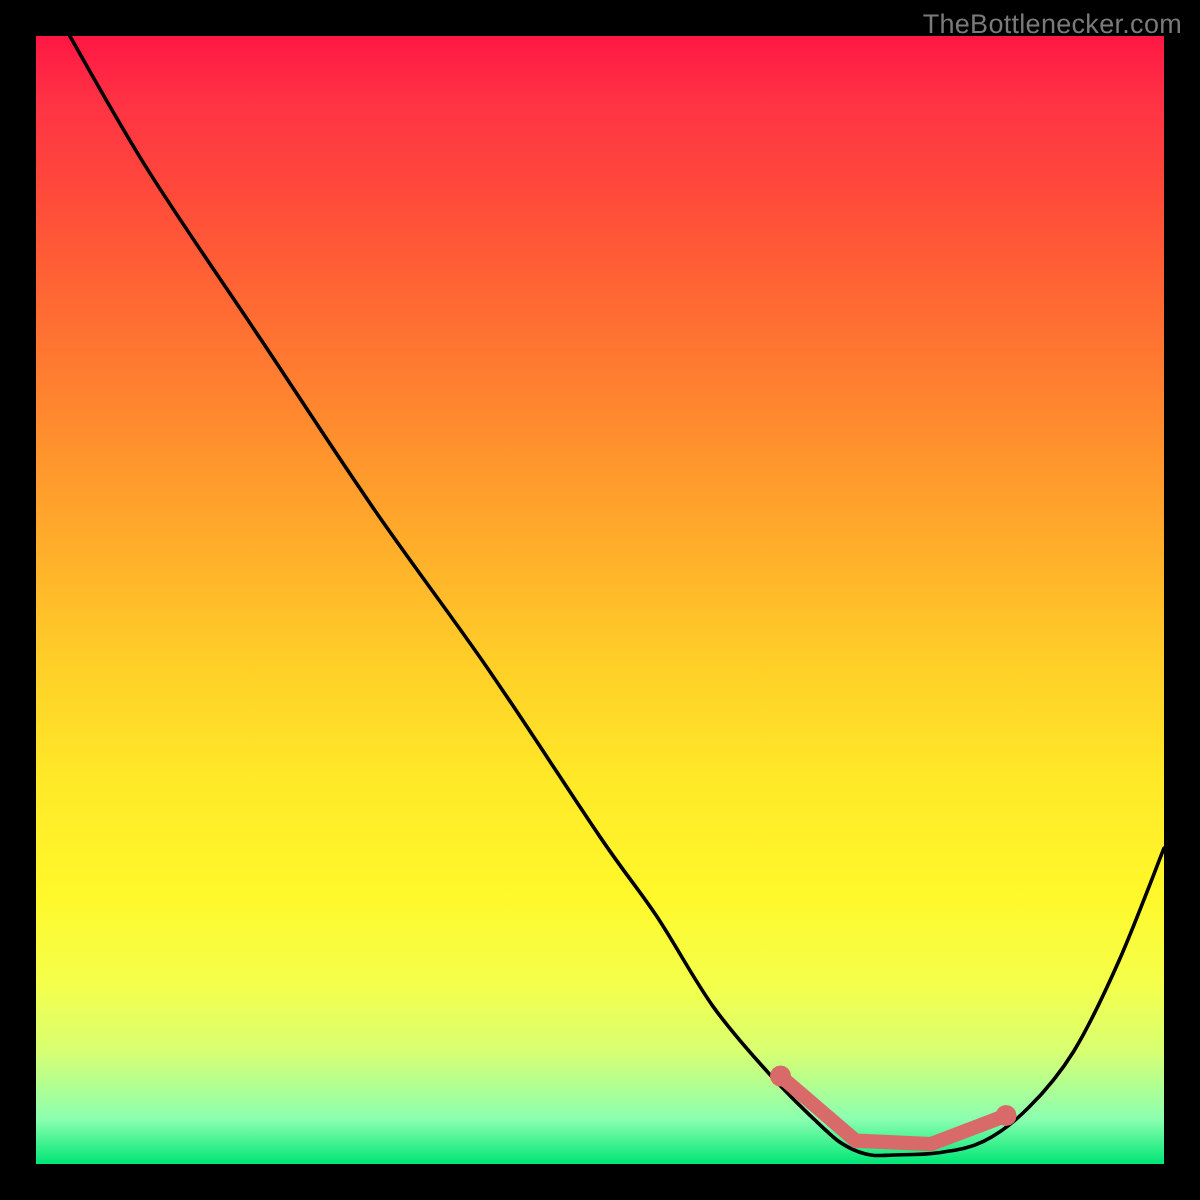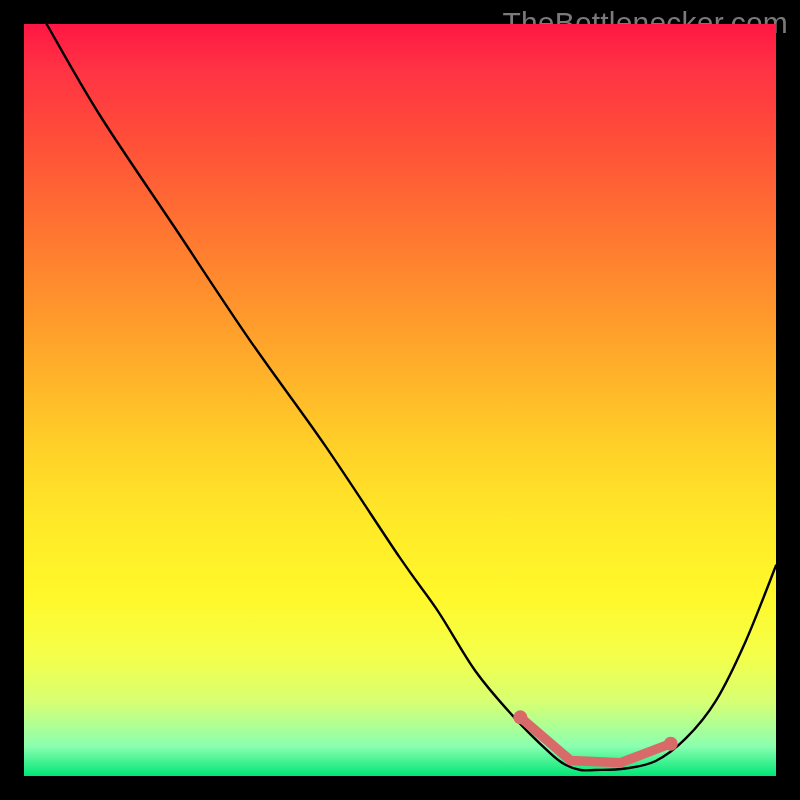--- a/index.html
+++ b/index.html
@@ -34,21 +34,21 @@
       #f4ff4a 84%,
       #d8ff72 90%,
       #8cffb0 96%,
       #00e676 100%);
   }
   .attribution {
     position: absolute;
     top: 6px;
     right: 12px;
     color: #7a7a7a;
-    font-size: 30px;
+    font-size: 18px;
     font-weight: 400;
     letter-spacing: 0.2px;
   }
   svg.curve {
     position: absolute;
     inset: 0;
     width: 100%;
     height: 100%;
   }
   .curve-path {

